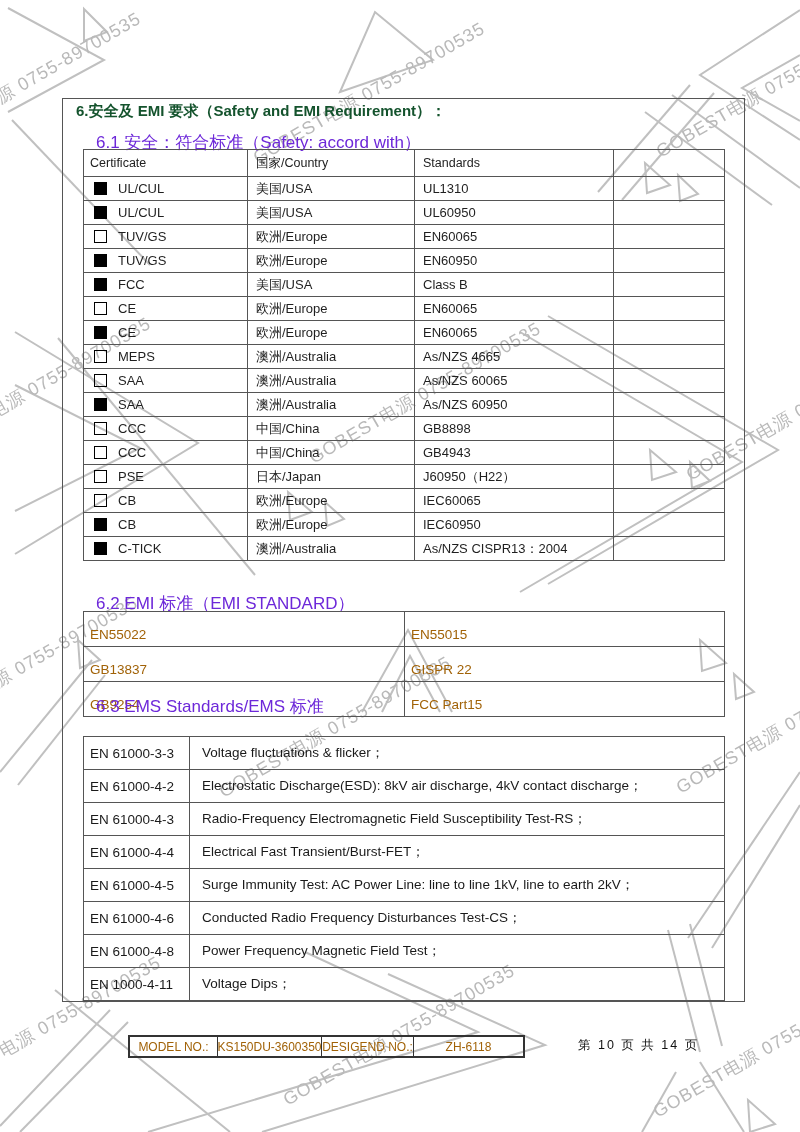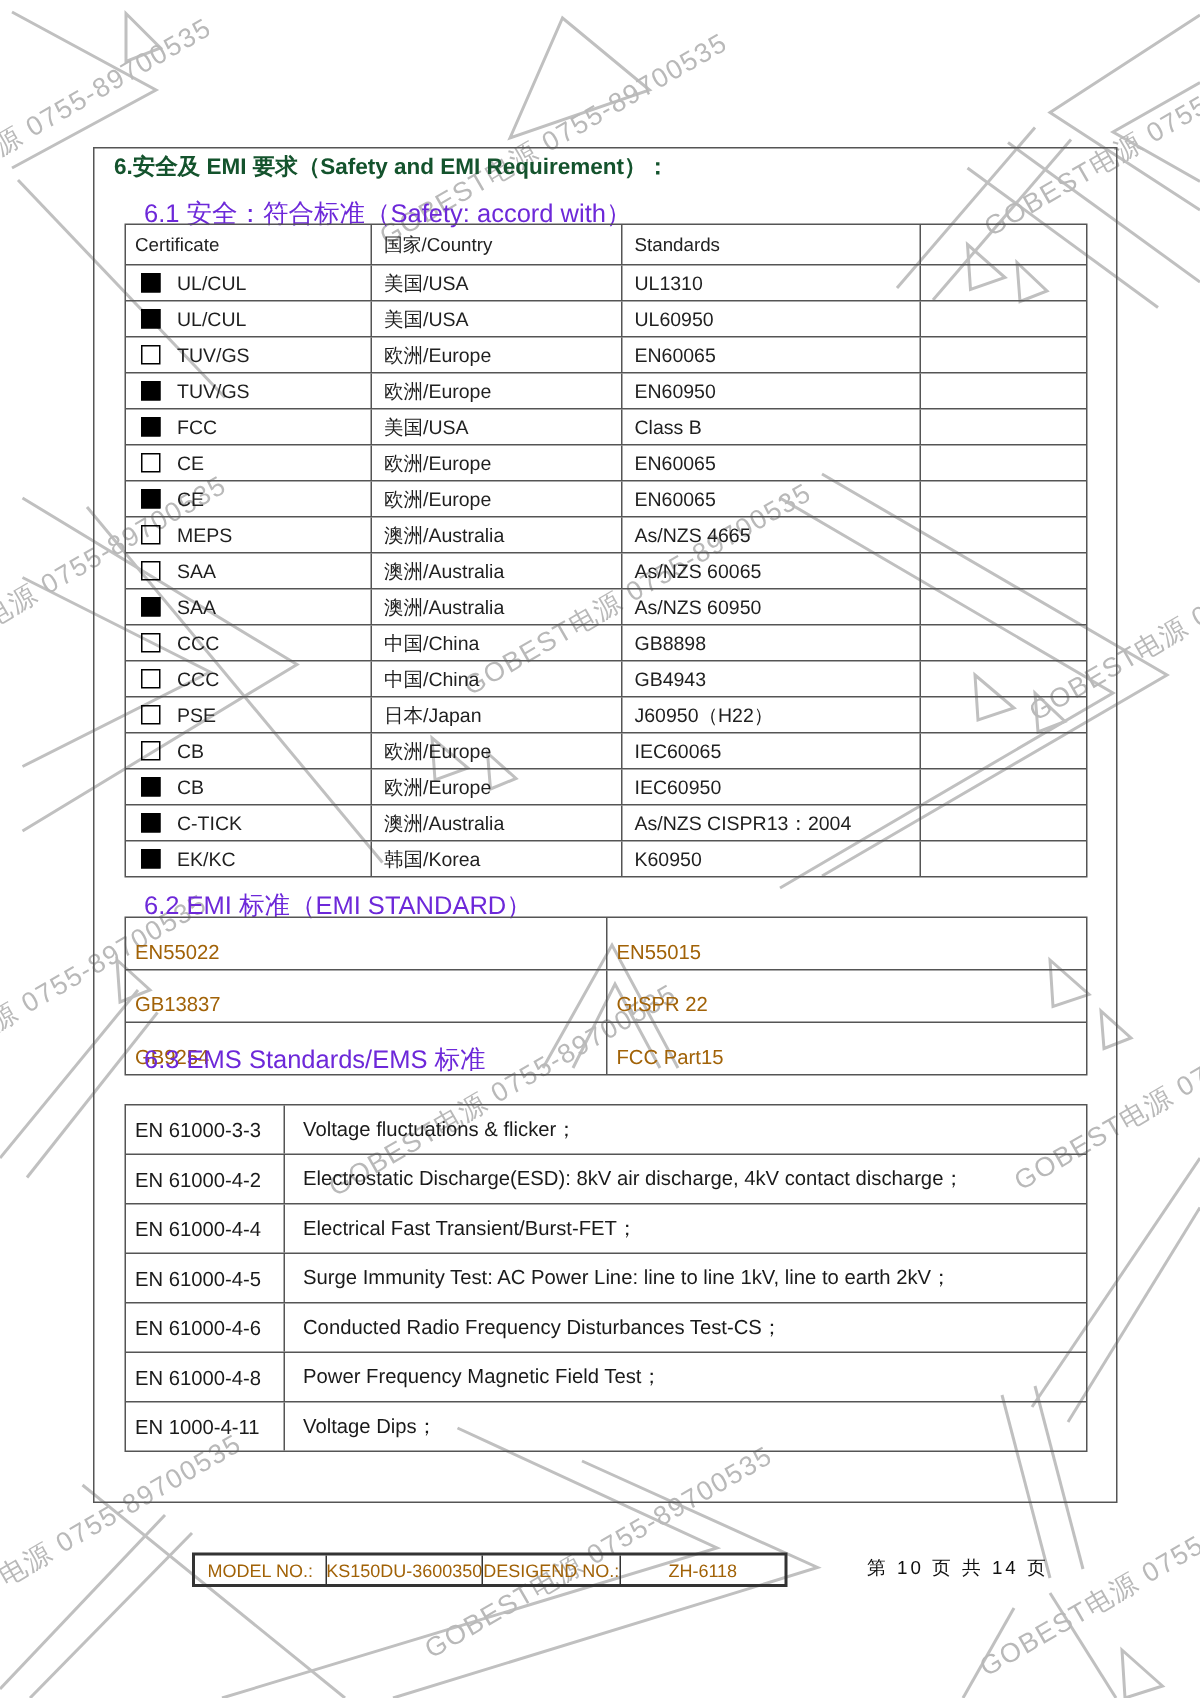--- a/index.html
+++ b/index.html
@@ -264,29 +264,20 @@
         </div>
         <div class="t1-row">
           <div class="c c1">
             <span class="cb filled"></span>
             <span>C-TICK</span>
           </div>
           <div class="c c2">澳洲/Australia</div>
           <div class="c c3">As/NZS CISPR13：2004</div>
           <div class="c c4"></div>
         </div>
-        <div class="t1-row">
-          <div class="c c1">
-            <span class="cb filled"></span>
-            <span>EK/KC</span>
-          </div>
-          <div class="c c2">韩国/Korea</div>
-          <div class="c c3">K60950</div>
-          <div class="c c4"></div>
-        </div>
       </div>
 
     <div class="sub s62">6.2 EMI 标准（EMI STANDARD）</div>
     <div class="t2" id="emi-table">
         <div class="t2-row">
           <div class="cell cell-l">EN55022</div>
           <div class="cell cell-r">EN55015</div>
         </div>
         <div class="t2-row">
           <div class="cell cell-l">GB13837</div>
@@ -300,20 +291,24 @@
 
     <div class="sub s63">6.3 EMS Standards/EMS 标准</div>
     <div class="t3" id="ems-table">
         <div class="t3-row">
           <div class="tc code">EN 61000-3-3</div>
           <div class="tc desc">Voltage fluctuations &amp; flicker；</div>
         </div>
         <div class="t3-row">
           <div class="tc code">EN 61000-4-2</div>
           <div class="tc desc">Electrostatic Discharge(ESD): 8kV air discharge, 4kV contact discharge；</div>
+        </div>
+        <div class="t3-row">
+          <div class="tc code">EN 61000-4-3</div>
+          <div class="tc desc">Radio-Frequency Electromagnetic Field Susceptibility Test-RS；</div>
         </div>
         <div class="t3-row">
           <div class="tc code">EN 61000-4-4</div>
           <div class="tc desc">Electrical Fast Transient/Burst-FET；</div>
         </div>
         <div class="t3-row">
           <div class="tc code">EN 61000-4-5</div>
           <div class="tc desc">Surge Immunity Test: AC Power Line: line to line 1kV, line to earth 2kV；</div>
         </div>
         <div class="t3-row">

